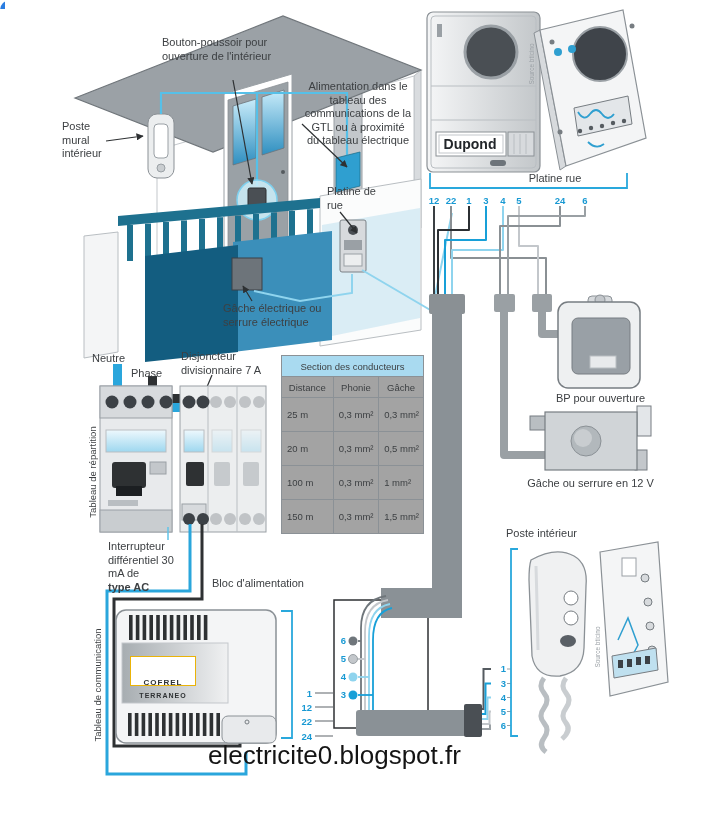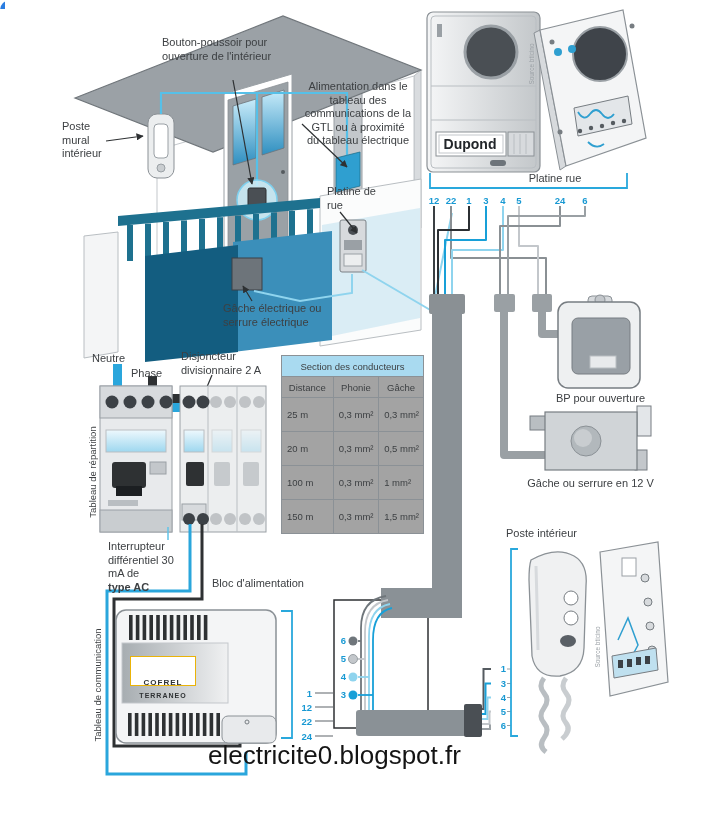--- a/index.html
+++ b/index.html
@@ -424,21 +424,21 @@
   <tr>
     <td class="cell">150 m</td>
     <td class="cell">0,3 mm²</td>
     <td class="cell">1,5 mm²</td>
   </tr>
 </tbody>
     </table>
 
 <div class="lbl" style="left:92px;top:352px;">Neutre</div>
 <div class="lbl" style="left:131px;top:367px;">Phase</div>
-<div class="lbl" style="left:181px;top:350px;width:100px;">Disjoncteur divisionnaire 2 A</div>
+<div class="lbl" style="left:181px;top:350px;width:100px;">Disjoncteur divisionnaire 7 A</div>
 <div class="vlbl" style="left:92px;top:472px;">Tableau de répartition</div>
 <div class="lbl" style="left:108px;top:540px;width:72px;">
   <span>Interrupteur différentiel 30 mA de</span>
   <span class="bold-line">type AC</span>
 </div>
 
 <div class="lbl" style="left:212px;top:577px;width:92px;">Bloc d'alimentation</div>
 <div id="brand-plate">
   <span style="display:block;">COFREL</span>
   <span style="display:block;font-size:7px;">TERRANEO</span>

